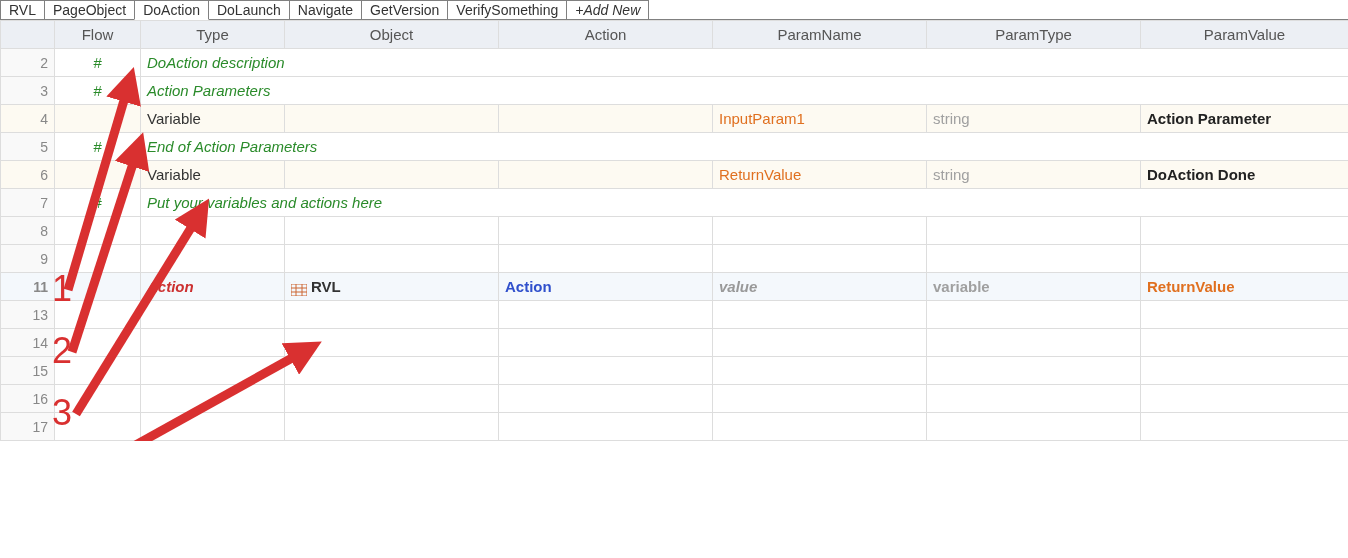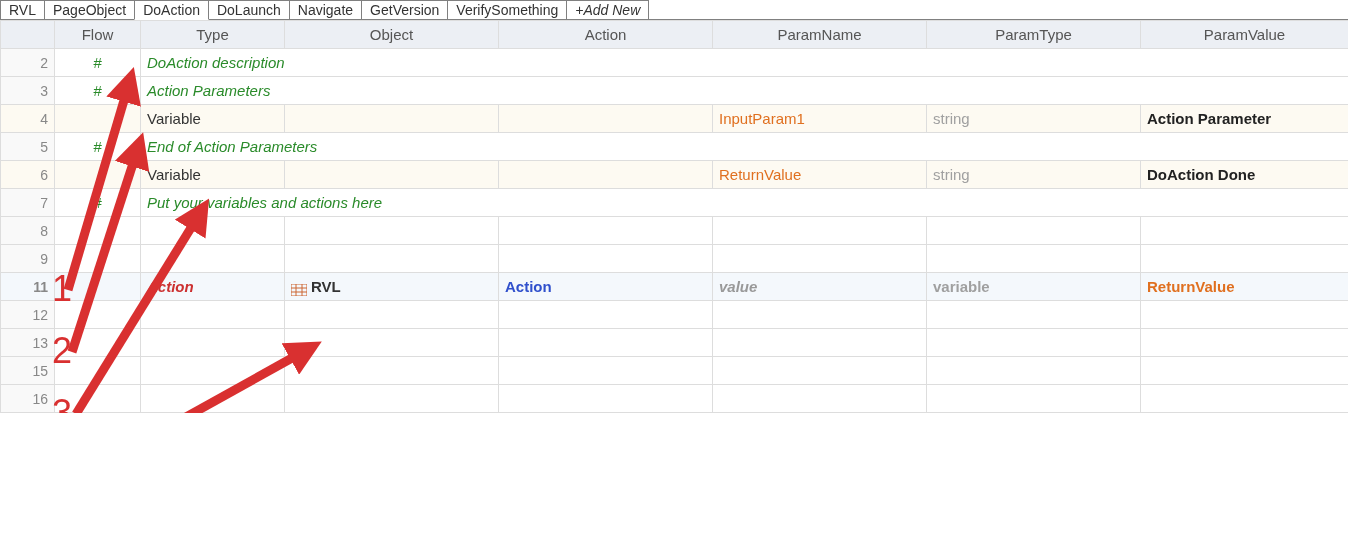--- a/index.html
+++ b/index.html
@@ -155,51 +155,61 @@
               <line x1="0" y1="8" x2="16" y2="8" stroke="#cc6633"></line>
               <line x1="5" y1="0" x2="5" y2="12" stroke="#cc6633"></line>
               <line x1="11" y1="0" x2="11" y2="12" stroke="#cc6633"></line>
             </svg></span><span>RVL</span></td>
         <td class="blue">Action</td>
         <td class="italic-grey">value</td>
         <td class="grey">variable</td>
         <td class="orange">ReturnValue</td>
       </tr>
       <tr>
-        <td class="rownum">12</td>
-        <td class="flow-cell"></td>
-        <td></td>
-        <td></td>
-        <td></td>
-        <td></td>
-        <td class="grey"></td>
-        <td></td>
-      </tr>
-      <tr>
         <td class="rownum">13</td>
         <td class="flow-cell"></td>
         <td></td>
         <td></td>
         <td></td>
         <td></td>
         <td class="grey"></td>
         <td></td>
       </tr>
       <tr>
+        <td class="rownum">14</td>
+        <td class="flow-cell"></td>
+        <td></td>
+        <td></td>
+        <td></td>
+        <td></td>
+        <td class="grey"></td>
+        <td></td>
+      </tr>
+      <tr>
         <td class="rownum">15</td>
         <td class="flow-cell"></td>
         <td></td>
         <td></td>
         <td></td>
         <td></td>
         <td class="grey"></td>
         <td></td>
       </tr>
       <tr>
         <td class="rownum">16</td>
+        <td class="flow-cell"></td>
+        <td></td>
+        <td></td>
+        <td></td>
+        <td></td>
+        <td class="grey"></td>
+        <td></td>
+      </tr>
+      <tr>
+        <td class="rownum">17</td>
         <td class="flow-cell"></td>
         <td></td>
         <td></td>
         <td></td>
         <td></td>
         <td class="grey"></td>
         <td></td>
       </tr>
     </tbody>
 </table>

